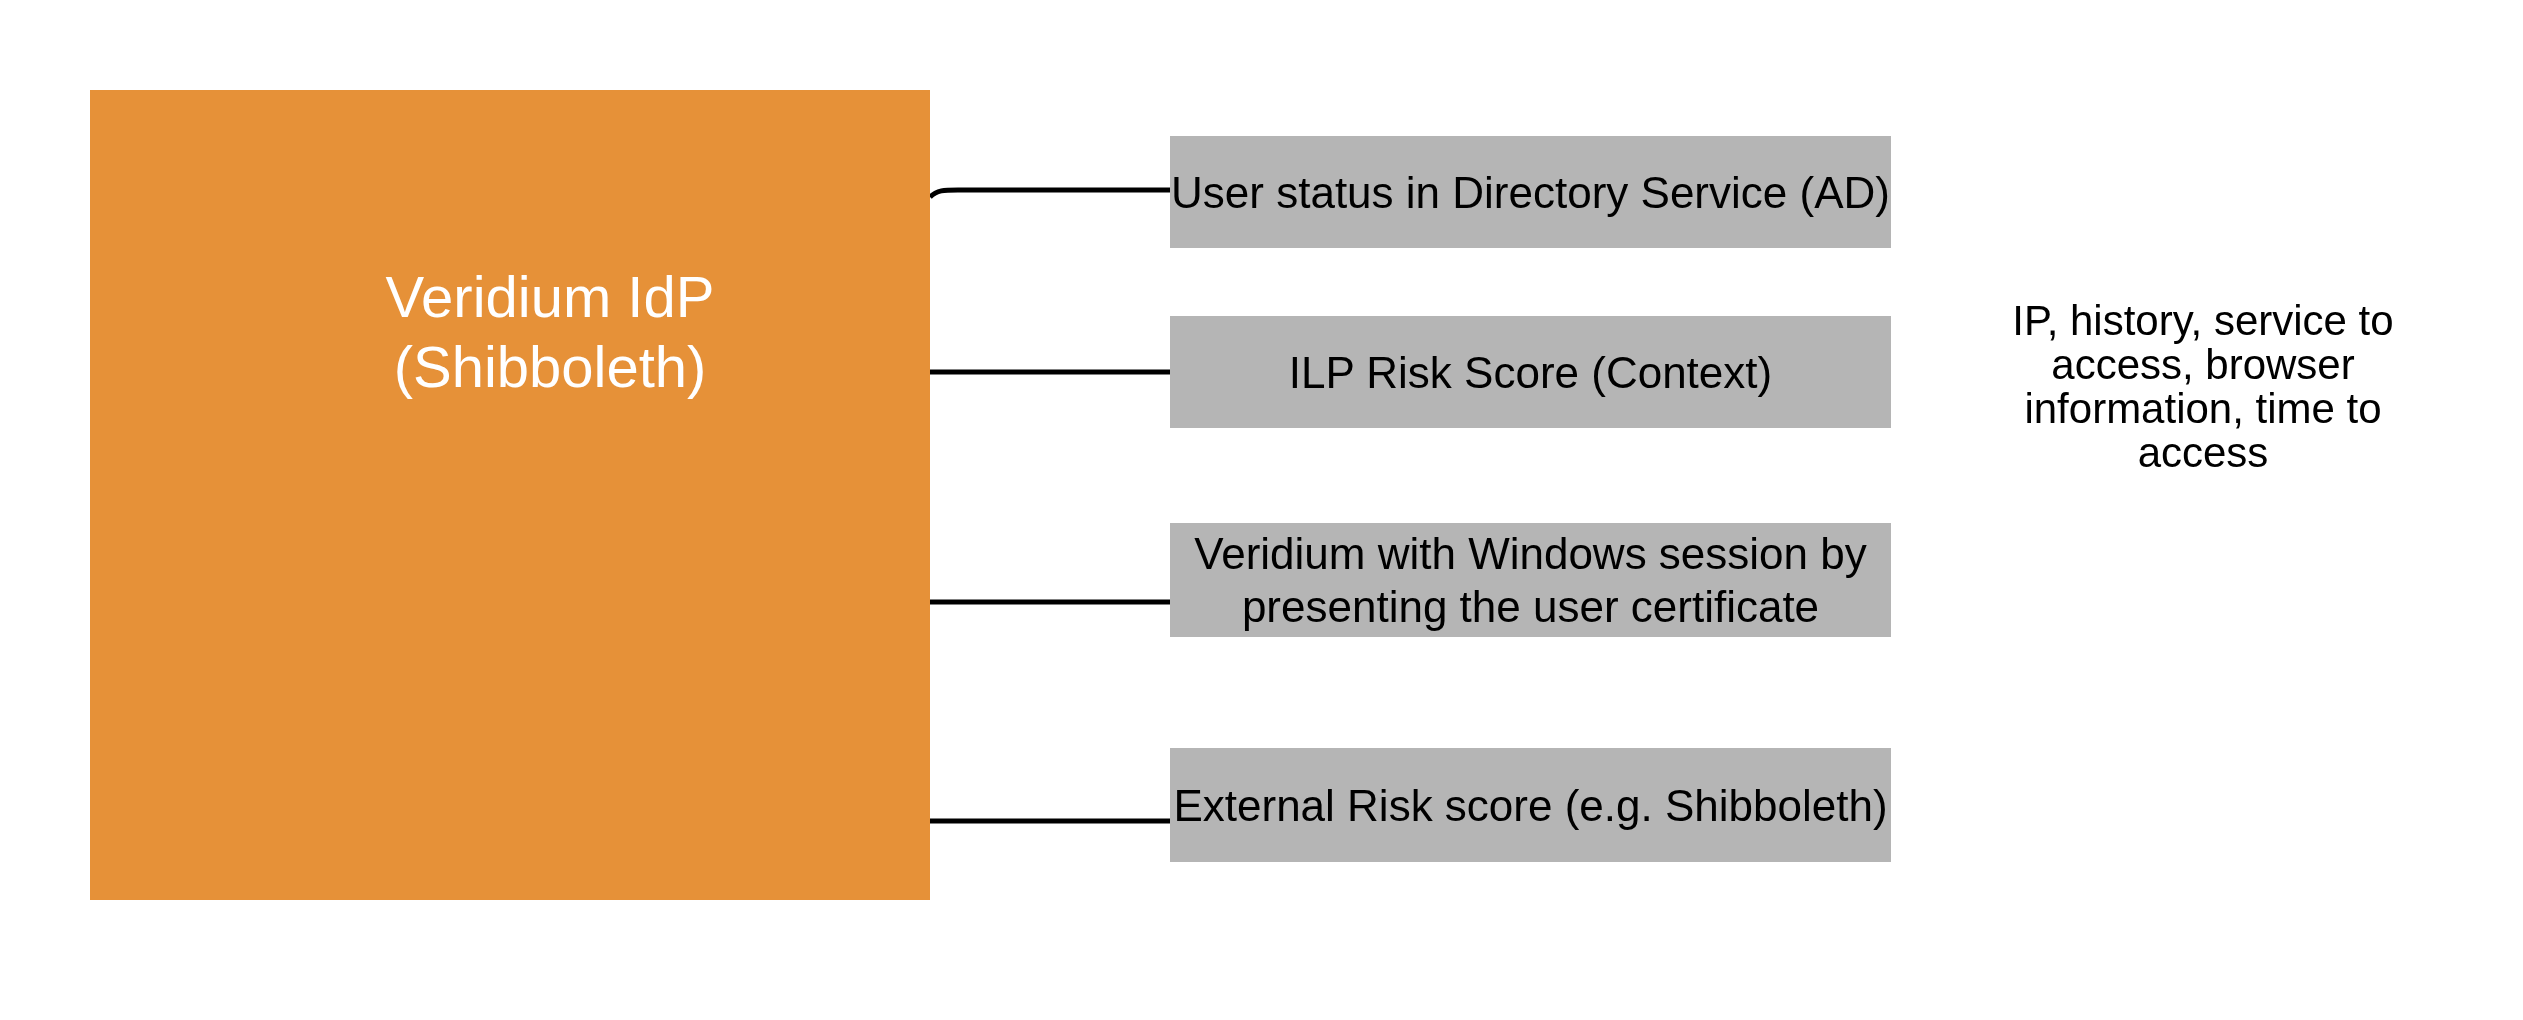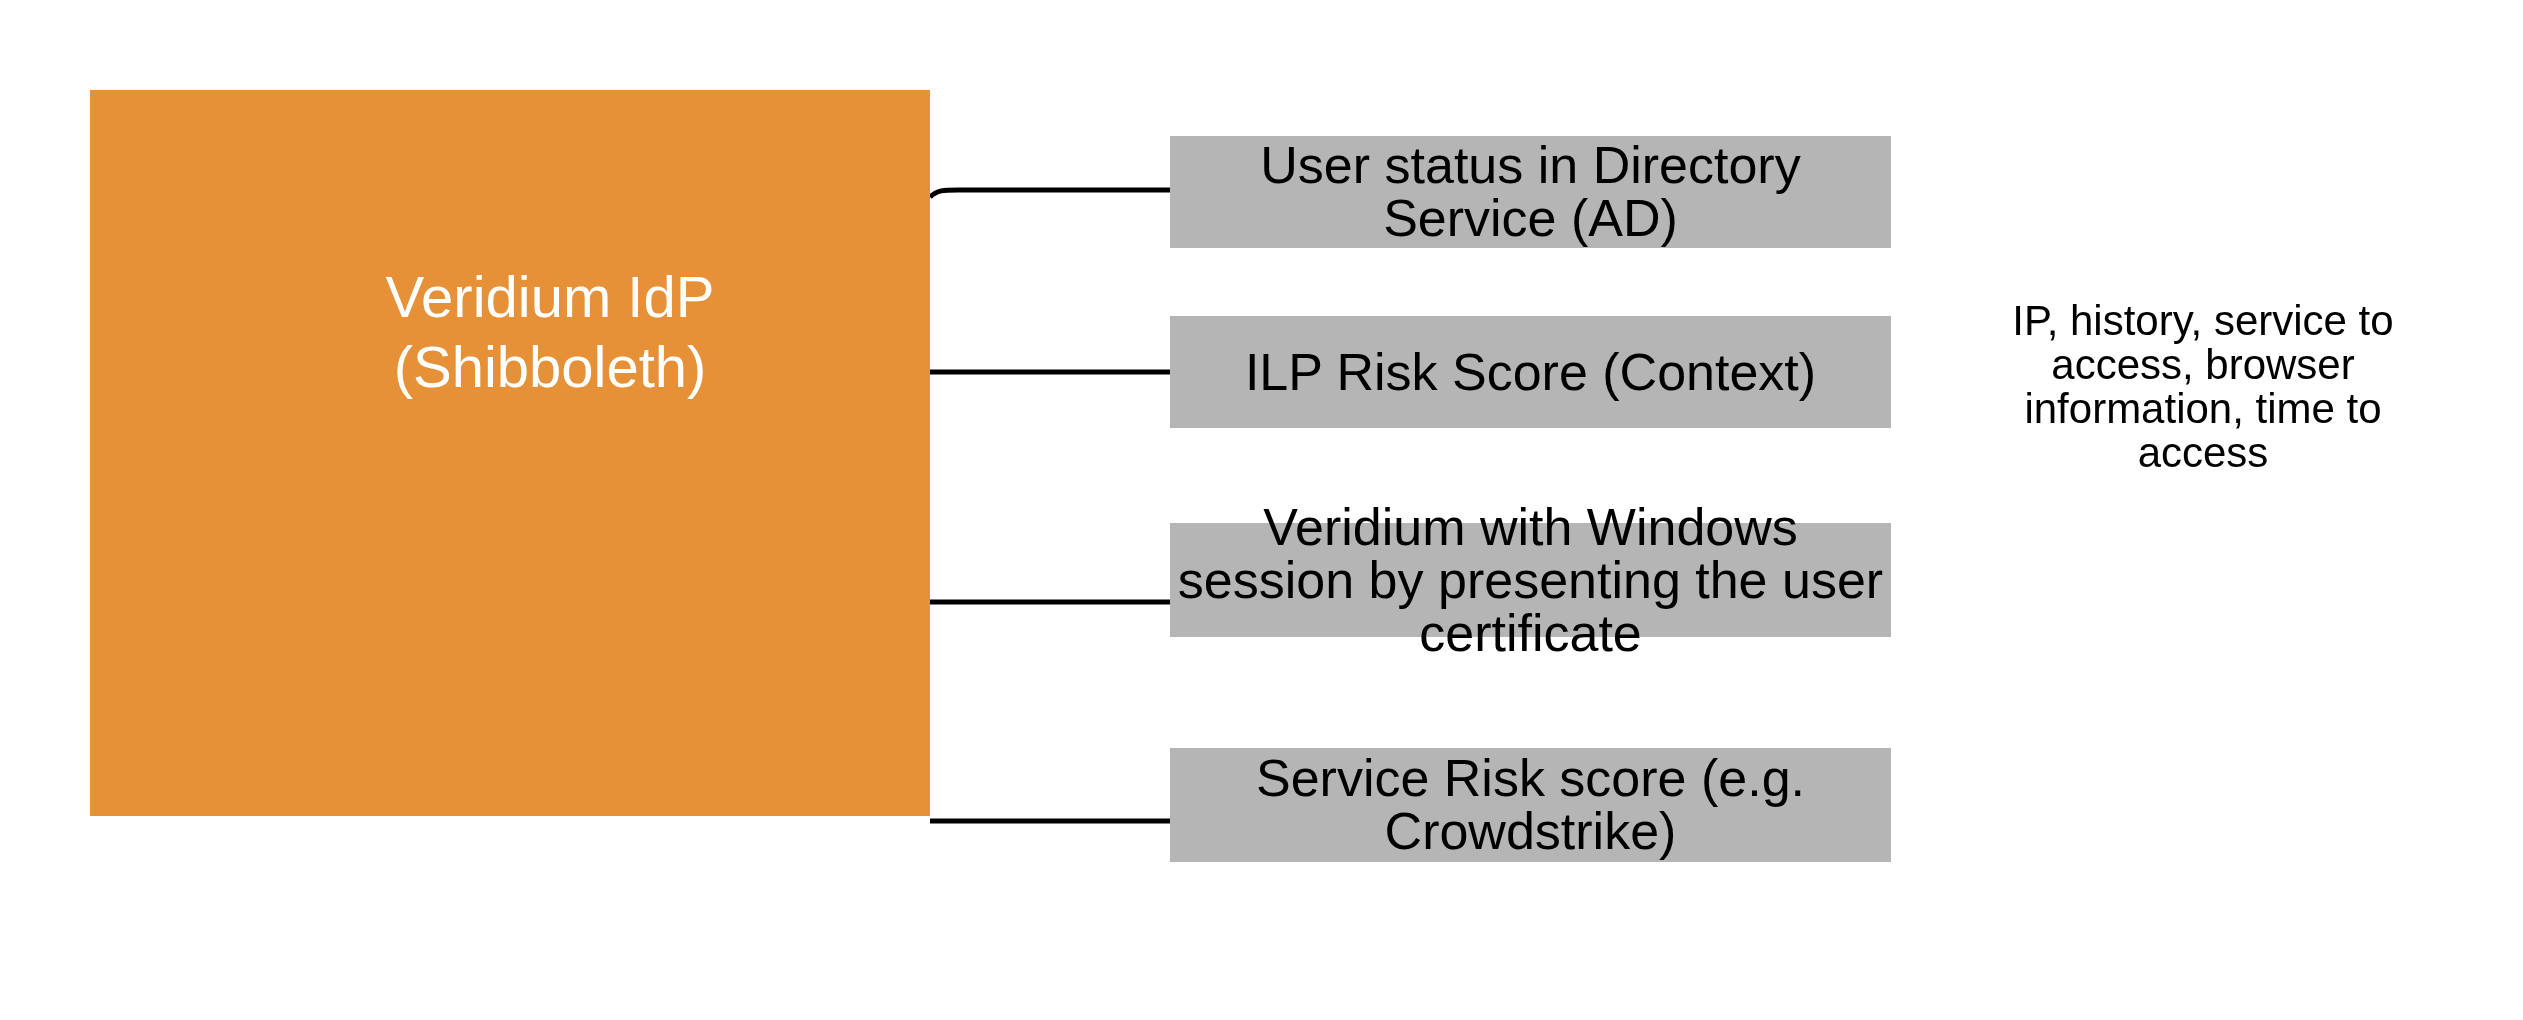--- a/index.html
+++ b/index.html
@@ -13,21 +13,21 @@
     width: 2523px;
     height: 1020px;
     background: var(--canvas-bg, #FFFFFF);
     overflow: hidden;
   }
   .idp-box {
     position: absolute;
     left: 90px;
     top: 90px;
     width: 840px;
-    height: 726px;
+    height: 810px;
     background: var(--main-box-fill, #E69138);
   }
   .idp-label {
     position: absolute;
     left: 190px;
     top: 172px;
     width: 540px;
     text-align: center;
     color: var(--main-box-text, #FFFFFF);
     font-size: 58px;
@@ -52,21 +52,21 @@
     width: 721px;
     background: var(--factor-box-fill, #B5B5B5);
     display: flex;
     align-items: center;
     justify-content: center;
   }
   .factor-box .label {
     width: 100%;
     text-align: center;
     color: var(--factor-box-text, #000000);
-    font-size: 52px;
+    font-size: 44px;
     line-height: 53px;
   }
   .factor-1 { top: 136px; height: 112px; }
   .factor-2 { top: 316px; height: 112px; justify-content: center; }
   .factor-3 { top: 523px; height: 114px; }
   .factor-4 { top: 748px; height: 114px; }
   .annotation {
     position: absolute;
     left: 1983px;
     top: 299px;
@@ -100,18 +100,18 @@
 
   <div class="factor-box factor-2">
     <div class="label">ILP Risk Score (Context)</div>
   </div>
 
   <div class="factor-box factor-3">
     <div class="label">Veridium with Windows session by presenting the user certificate</div>
   </div>
 
   <div class="factor-box factor-4">
-    <div class="label">Service Risk score (e.g. Crowdstrike)</div>
+    <div class="label">External Risk score (e.g. Shibboleth)</div>
   </div>
 
   <div class="annotation">IP, history, service to access, browser information, time to access</div>
 
 </div>
 
 </body></html>

